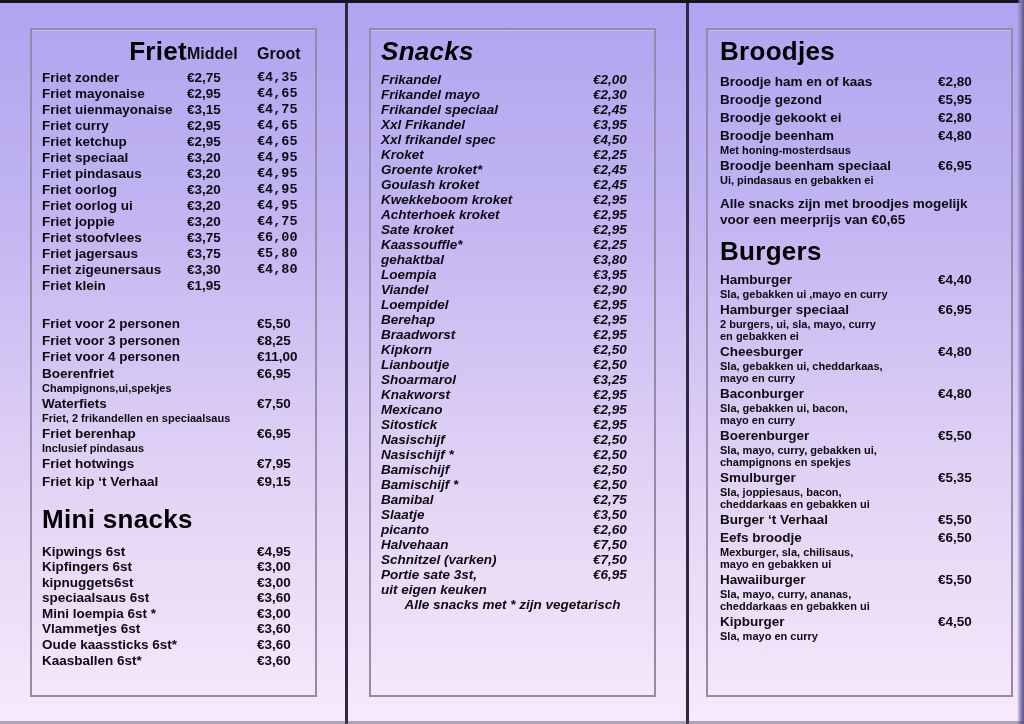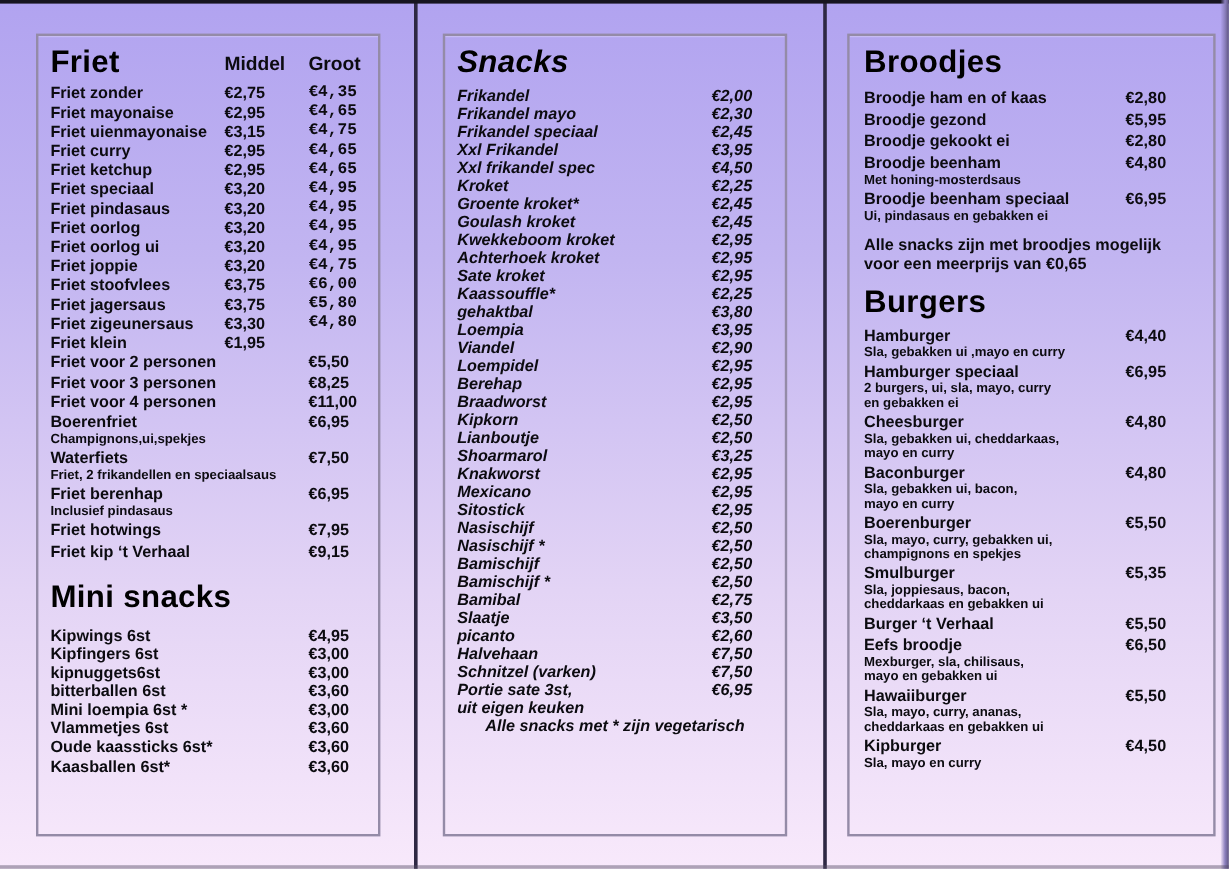--- a/index.html
+++ b/index.html
@@ -17,37 +17,37 @@
 
   .panel{position:absolute;top:28px;height:669px;box-sizing:border-box;
     border:2px solid var(--panel-border,#948ba7);padding:6px 10px;
     box-shadow:inset 0 1px 0 rgba(255,255,255,0.25);overflow:hidden;}
   .panel-friet{left:30px;width:287px;}
   .panel-snacks{left:369px;width:287px;font-style:italic;}
   .panel-right{left:706px;width:307px;padding:6px 12px;}
 
   .panel-title{font-size:26px;line-height:30px;margin:0;letter-spacing:.3px;color:#000;}
   .friet-head{display:flex;align-items:flex-end;}
-  .friet-head .panel-title{flex:1;}
+  .friet-head .panel-title{flex:1;text-align:right;}
   .colhead{font-size:16px;line-height:24px;}
   .colhead.middel{width:70px;} .colhead.groot{width:48px;}
 
   .rows{margin:0;}
   .row{display:flex;align-items:flex-start;font-size:13.5px;line-height:16px;}
   .row .nm{flex:1;white-space:pre-line;padding-right:4px;}
   .pr-middel{width:70px;} .pr-groot{width:48px;font-family:Liberation Mono, monospace;} .pr-single{width:48px;}
   .panel-snacks .row{line-height:15px;}
   .panel-snacks .pr{width:51px;}
   .panel-right .pr{width:61px;}
 
   .desc{font-size:11px;line-height:12px;white-space:pre-line;}
   .block{margin-bottom:2px;}
 
   .p1-items{margin-top:4px;}
-  .p1-portions{} .p1-portions .row{line-height:16.5px;}
+  .p1-portions{margin-top:22px;} .p1-portions .row{line-height:16.5px;}
   .p1-specials{}
   .mini-title{margin-top:14px;}
   .mini-items{margin-top:10px;} .mini-items .row{line-height:15.6px;}
 
   .p2-items{margin-top:6px;}
   .veg-note{text-align:center;font-size:13.5px;}
 
   .p3-items{margin-top:8px;}
   .p3-items .row{line-height:16px;}
   .broodjes-note{margin-top:10px;font-size:13.5px;line-height:16px;white-space:pre-line;}
@@ -208,21 +208,21 @@
     </div>
       <div class="row">
       <div class="nm">Kipfingers 6st</div>
       <div class="pr-single">€3,00</div>
     </div>
       <div class="row">
       <div class="nm">kipnuggets6st</div>
       <div class="pr-single">€3,00</div>
     </div>
       <div class="row">
-      <div class="nm">bitterballen 6st</div>
+      <div class="nm">speciaalsaus 6st</div>
       <div class="pr-single">€3,60</div>
     </div>
       <div class="row">
       <div class="nm">Mini loempia 6st *</div>
       <div class="pr-single">€3,00</div>
     </div>
       <div class="row">
       <div class="nm">Vlammetjes 6st</div>
       <div class="pr-single">€3,60</div>
     </div>

